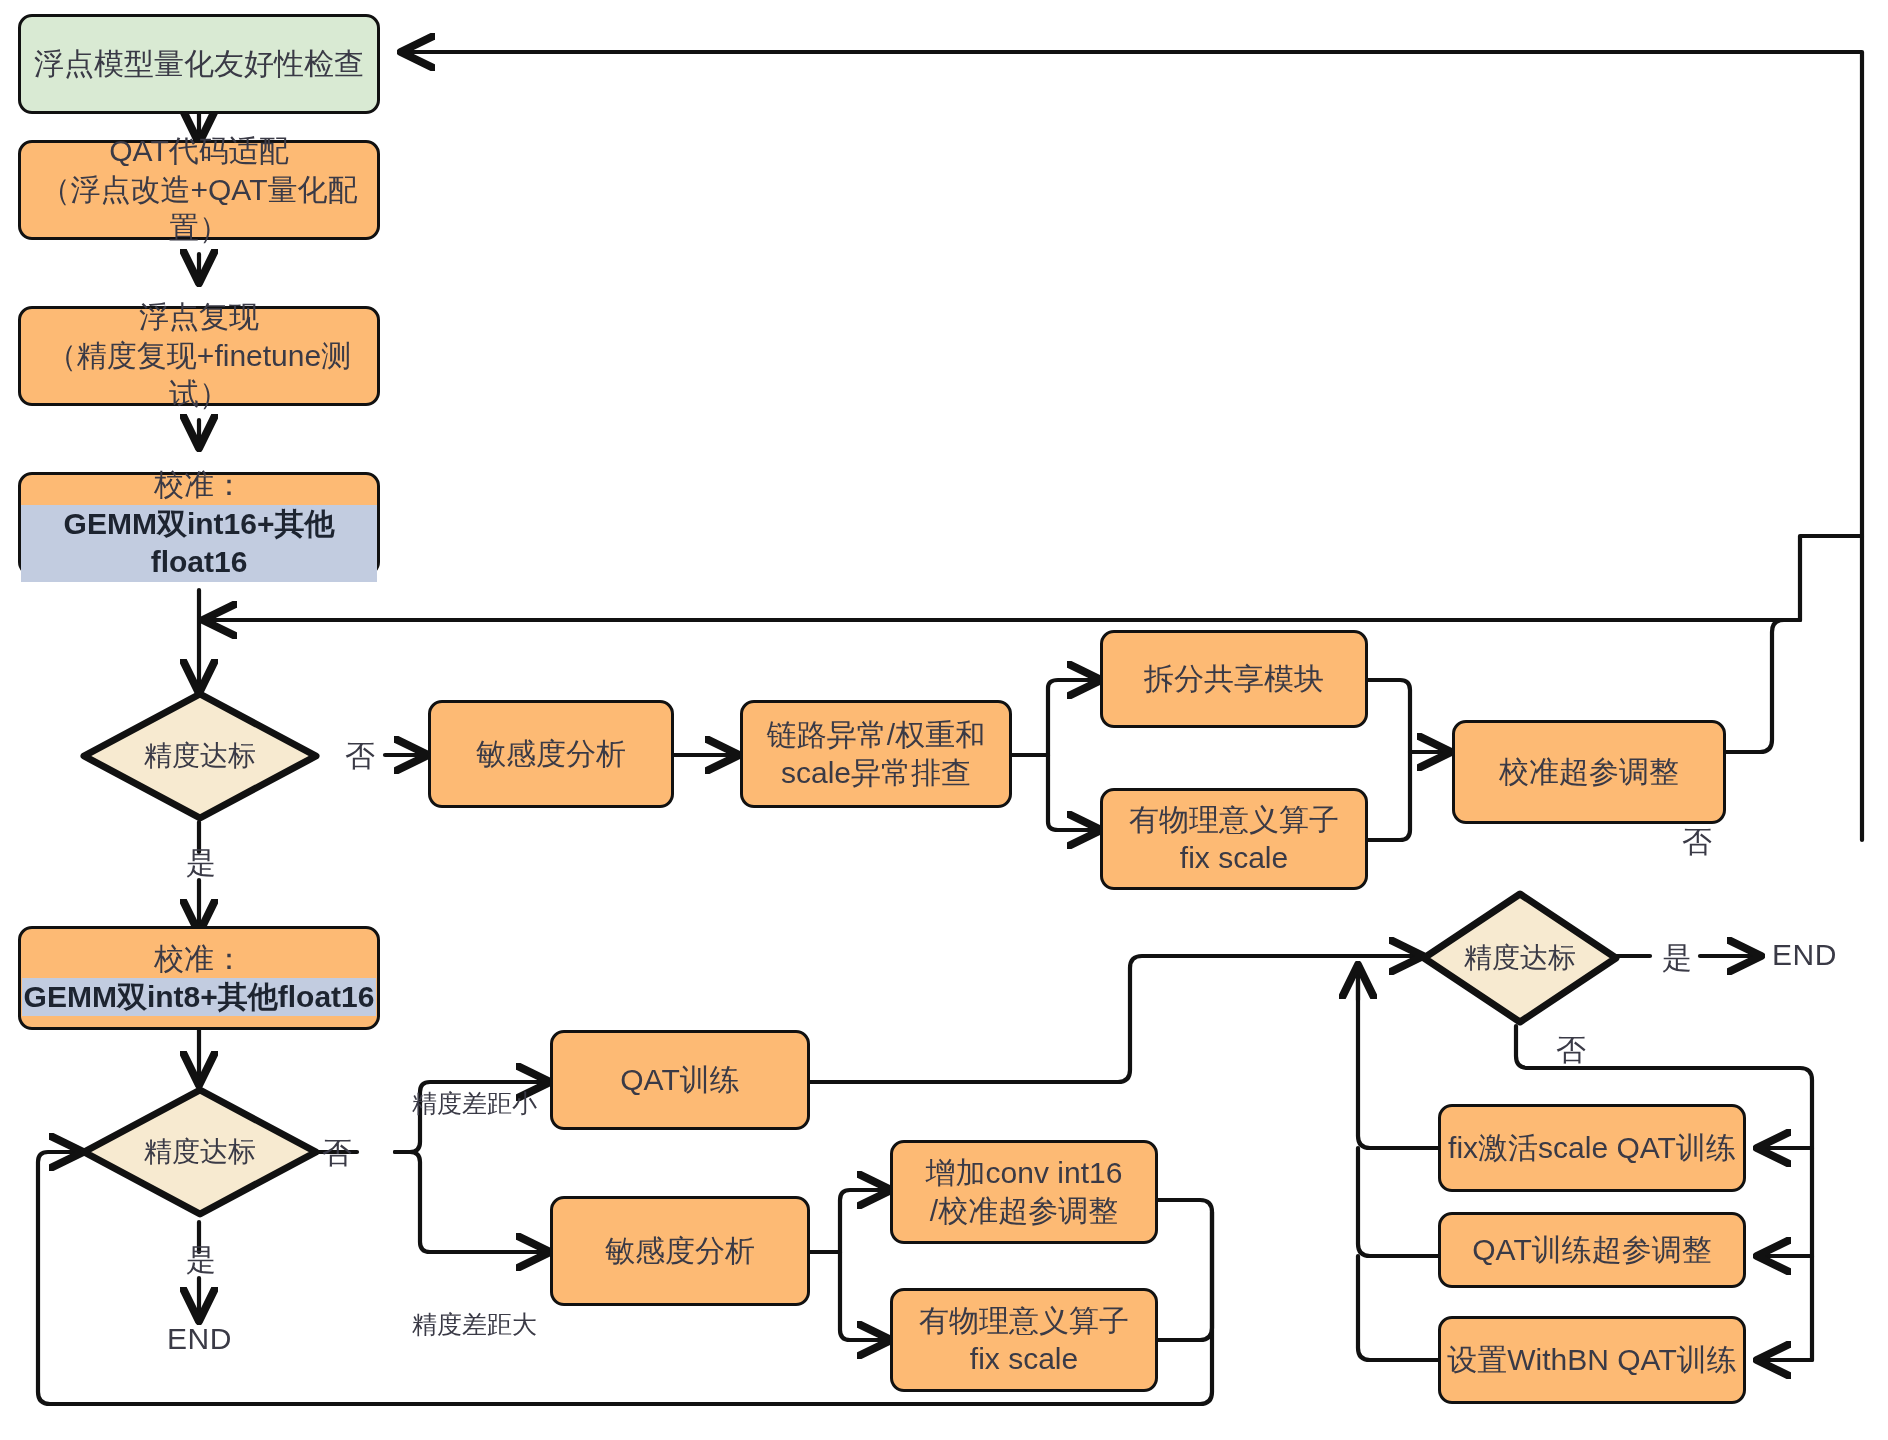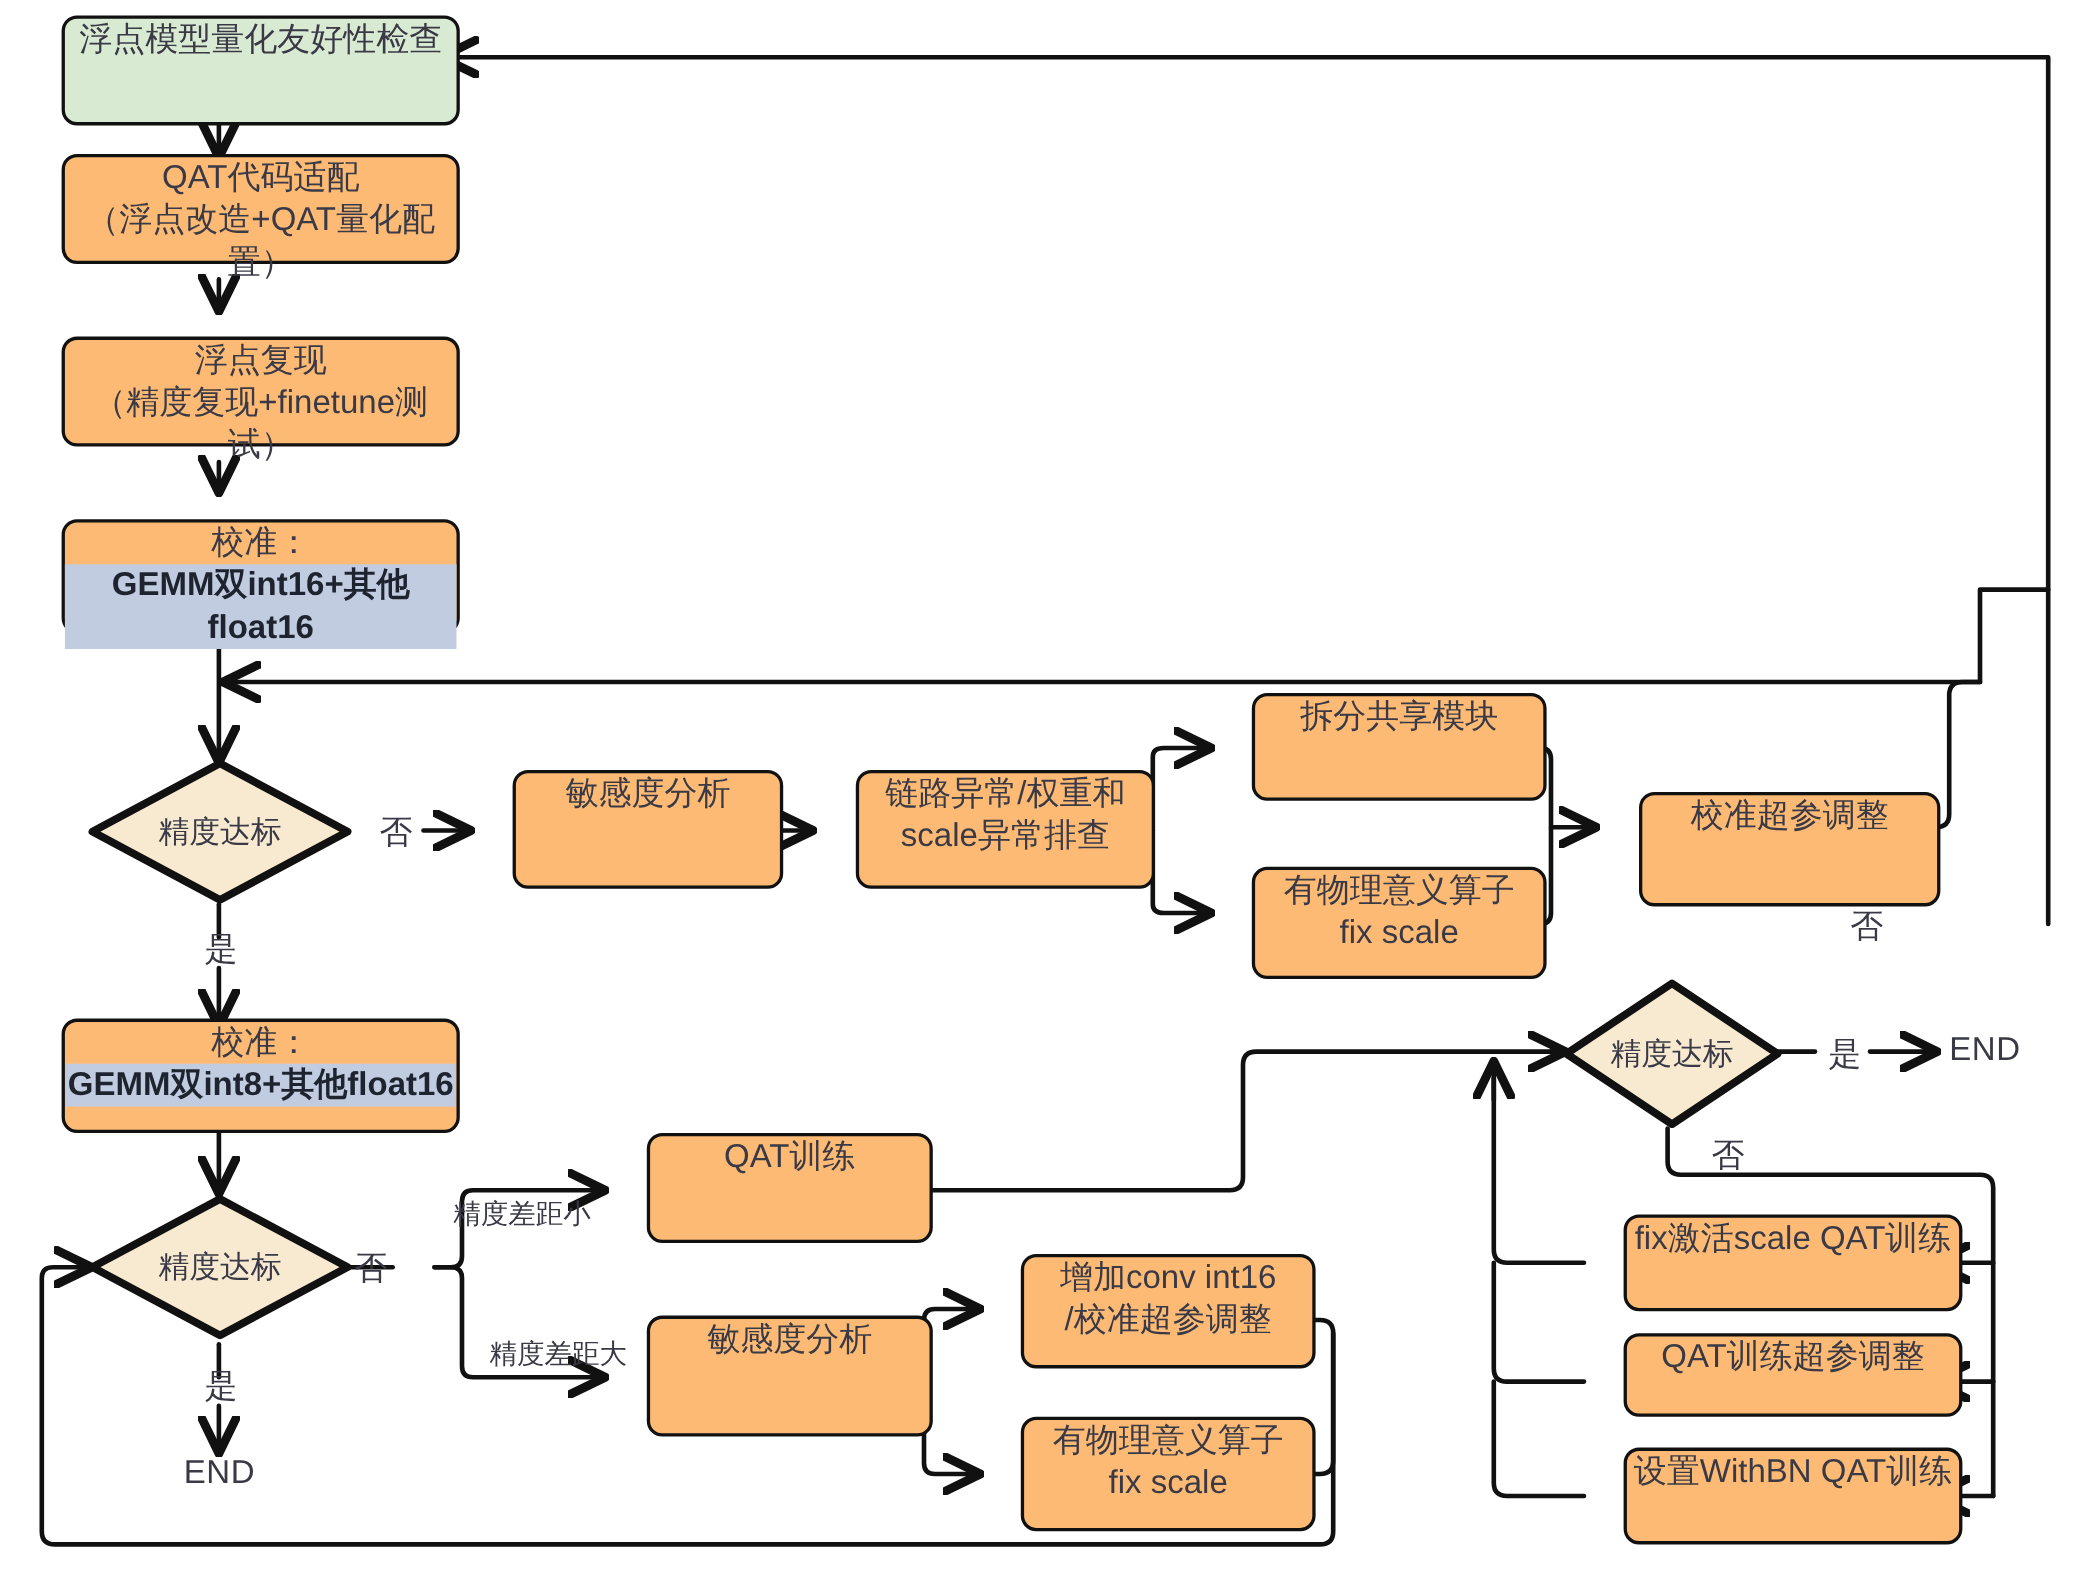--- a/index.html
+++ b/index.html
@@ -1,20 +1,20 @@
 <!DOCTYPE html>
 <html><head>
 <meta charset="utf-8">
 <style>
   html,body{margin:0;padding:0;background:#ffffff;}
   body{width:1888px;height:1440px;font-family:"Liberation Sans","DejaVu Sans",sans-serif;}
   #stage{position:relative;width:1888px;height:1440px;overflow:hidden;background:#fff;}
   svg#wires{position:absolute;left:0;top:0;width:1888px;height:1440px;}
-  .node{position:absolute;box-sizing:border-box;display:flex;align-items:flex-start;justify-content:center;
-        text-align:center;border:3px solid #111;border-radius:14px;line-height:1.28;color:#3a3a46;margin-left:38px;}
+  .node{position:absolute;box-sizing:border-box;display:flex;align-items:center;justify-content:center;
+        text-align:center;border:3px solid #111;border-radius:14px;line-height:1.28;color:#3a3a46;}
   .node.proc{background:#fdba74;}
   .node.start{background:#d9ead3;}
   .node span.l{display:block;}
   .dia{position:absolute;display:flex;align-items:center;justify-content:center;text-align:center;color:#3a3a46;}
   .dia .shape{position:absolute;left:0;top:0;width:100%;height:100%;}
   .dia .txt{position:relative;z-index:2;}
   .lbl{position:absolute;color:#3a3a46;white-space:nowrap;}
   .term{position:absolute;color:#3a3a46;white-space:nowrap;letter-spacing:.5px;}
   .hl{background:#c2cce0;padding:0 2px;font-weight:bold;color:#1d2430;}
   .fs30{font-size:30px;}
@@ -211,21 +211,21 @@
     <span>设置WithBN QAT训练</span>
   </div>
 
   <div class="lbl fs30" style="left:345px;top:736px;">否</div>
   <div class="lbl fs30" style="left:186px;top:843px;">是</div>
 
   <div class="lbl fs30" style="left:322px;top:1133px;">否</div>
   <div class="lbl fs30" style="left:186px;top:1240px;">是</div>
 
   <div class="lbl fs25" style="left:412px;top:1087px;">精度差距小</div>
-  <div class="lbl fs25" style="left:412px;top:1214px;margin-left:33px;">精度差距大</div>
+  <div class="lbl fs25" style="left:412px;top:1308px;">精度差距大</div>
 
   <div class="lbl fs30" style="left:1682px;top:822px;">否</div>
 
   <div class="lbl fs30" style="left:1662px;top:938px;">是</div>
   <div class="lbl fs30" style="left:1556px;top:1030px;">否</div>
 
   <div class="term fs30" style="left:167px;top:1322px;">END</div>
   <div class="term fs30" style="left:1772px;top:938px;">END</div>
 
 </div>

